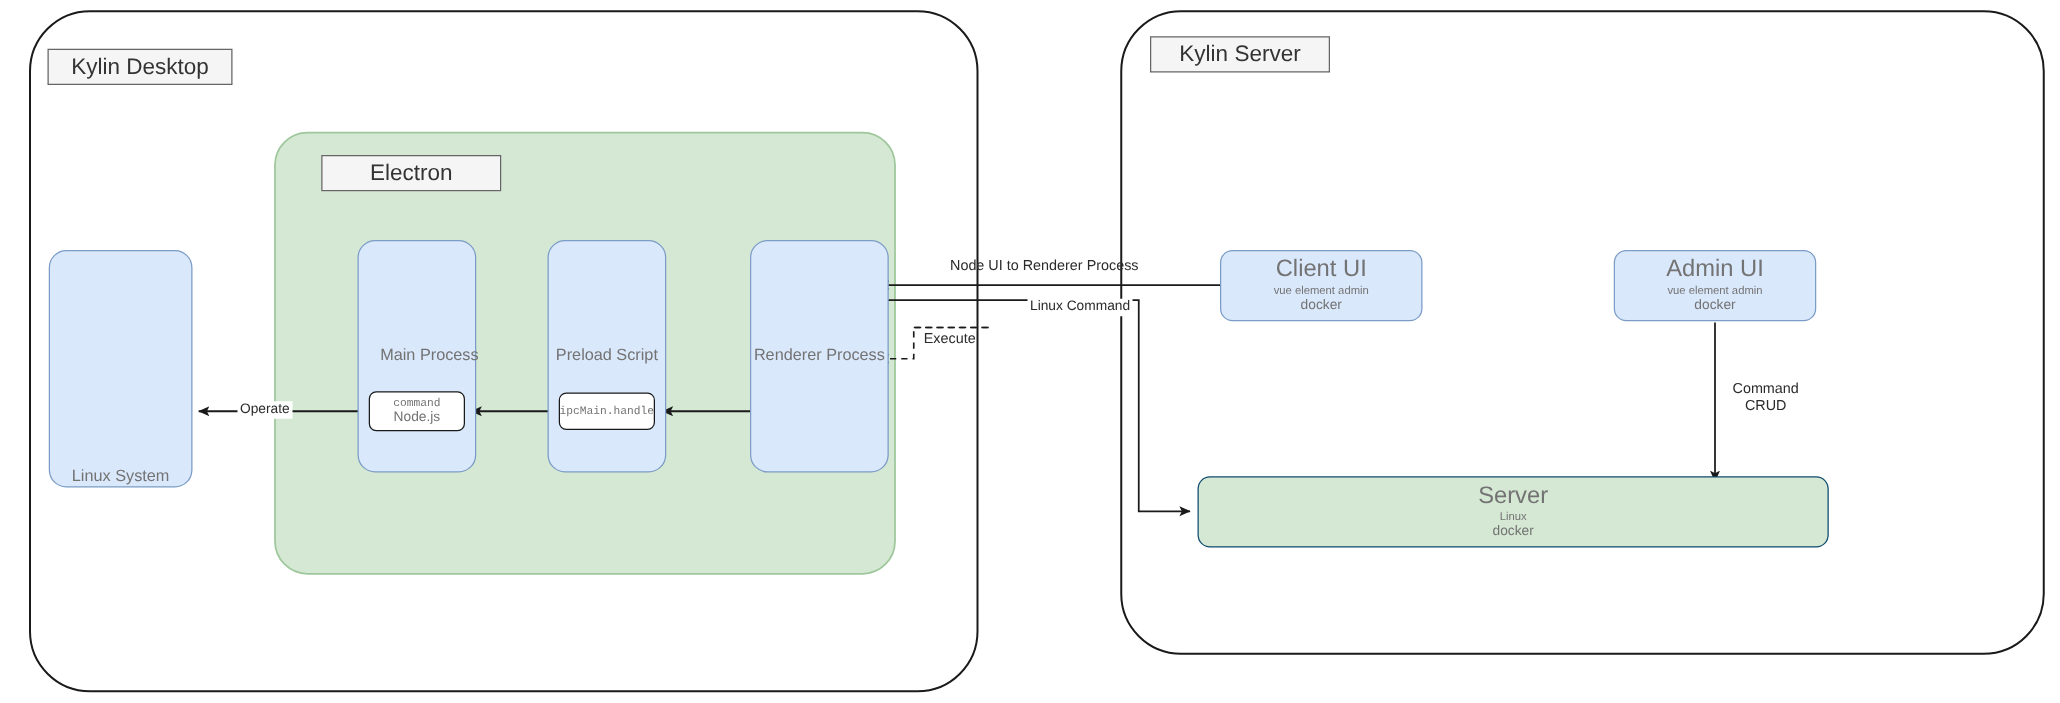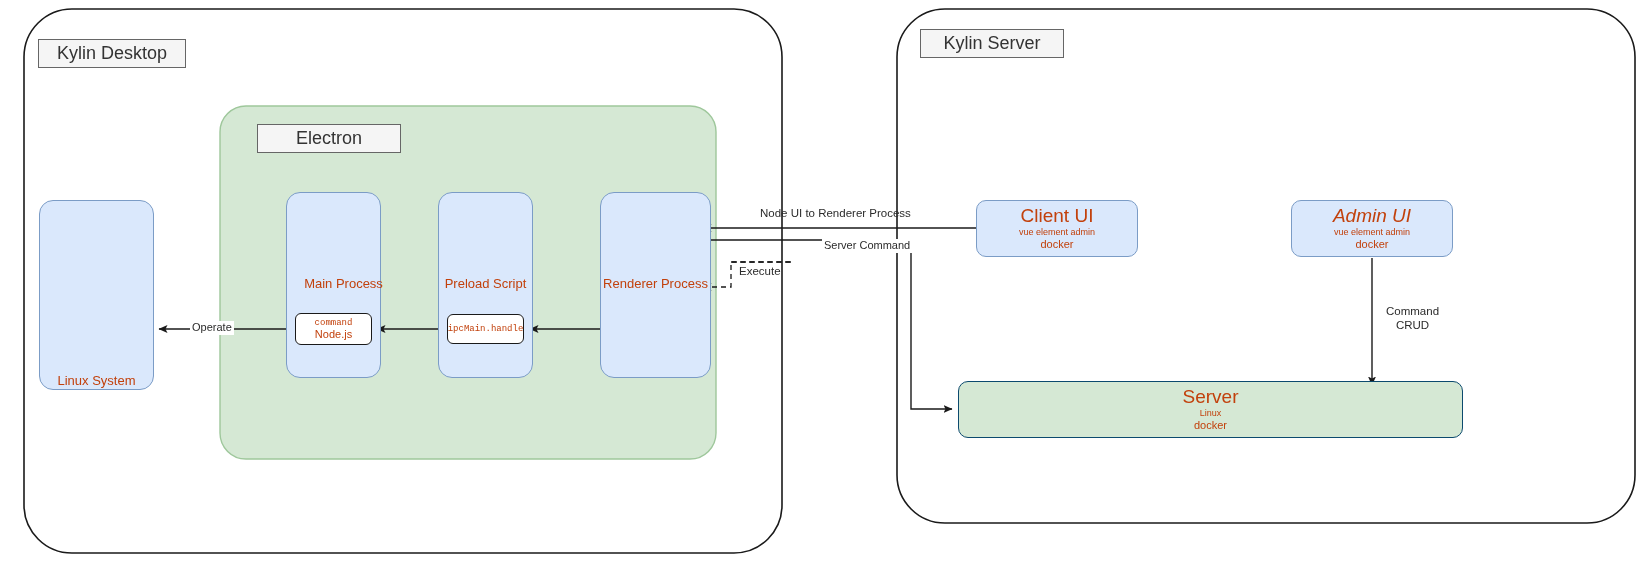--- a/index.html
+++ b/index.html
@@ -7,21 +7,21 @@
   #canvas{position:relative;width:1648px;height:562px;background:#ffffff;overflow:hidden;}
   svg.layer{position:absolute;left:0;top:0;width:1648px;height:562px;}
   .panel-title{
     position:absolute;background:#f5f5f5;border:1px solid #666666;
     display:flex;align-items:center;justify-content:center;
     color:#333333;box-sizing:border-box;white-space:nowrap;
   }
   .node{
     position:absolute;box-sizing:border-box;display:flex;
     flex-direction:column;align-items:center;justify-content:center;
-    text-align:center;color:#c2410c;white-space:nowrap;
+    text-align:center;color:#737373;white-space:nowrap;
   }
   .node .t1{line-height:1.15;}
   .node .t2{line-height:1.25;}
   .node .t3{line-height:1.25;}
   .blue{background:#dae8fc;border:1px solid #7b9cc6;}
   .green-node{background:#d5e8d4;border:1px solid #0c4a6e;}
   .white-node{background:#ffffff;border:1px solid #1a1a1a;}
   .mono{font-family:"Liberation Mono",monospace;}
   .edge-label{
     position:absolute;background:#ffffff;color:#2b2b2b;
@@ -104,41 +104,41 @@
     <span class="mono" style="font-size:9px;">ipcMain.handle</span>
   </div>
 
   <div class="node blue" style="left:976px;top:200px;width:162px;height:57px;border-radius:10px;">
     <span class="t1" style="font-size:19px;">Client UI</span>
     <span class="t2" style="font-size:9px;">vue element admin</span>
     <span class="t3" style="font-size:11px;">docker</span>
   </div>
 
   <div class="node blue" style="left:1291px;top:200px;width:162px;height:57px;border-radius:10px;">
-    <span class="t1" style="font-size:19px;font-style:italic;">Admin UI</span>
+    <span class="t1" style="font-size:19px;">Admin UI</span>
     <span class="t2" style="font-size:9px;">vue element admin</span>
     <span class="t3" style="font-size:11px;">docker</span>
   </div>
 
   <div class="node green-node" style="left:958px;top:381px;width:505px;height:57px;border-radius:10px;">
     <span class="t1" style="font-size:19px;">Server</span>
     <span class="t2" style="font-size:9px;">Linux</span>
     <span class="t3" style="font-size:11px;">docker</span>
   </div>
 
   <div class="edge-label" style="left:190px;top:321px;font-size:11px;">
     <span>Operate</span>
   </div>
 
   <div class="edge-label noback" style="left:758px;top:206px;font-size:11.5px;">
     <span>Node UI to Renderer Process</span>
   </div>
 
   <div class="edge-label" style="left:822px;top:239px;font-size:11px;">
-    <span>Server Command</span>
+    <span>Linux Command</span>
   </div>
 
   <div class="edge-label noback" style="left:737px;top:264px;font-size:11.5px;">
     <span>Execute</span>
   </div>
 
   <div class="edge-label noback" style="left:1384px;top:304px;font-size:11.5px;text-align:center;">
     <div>Command</div>
     <div>CRUD</div>
   </div>

